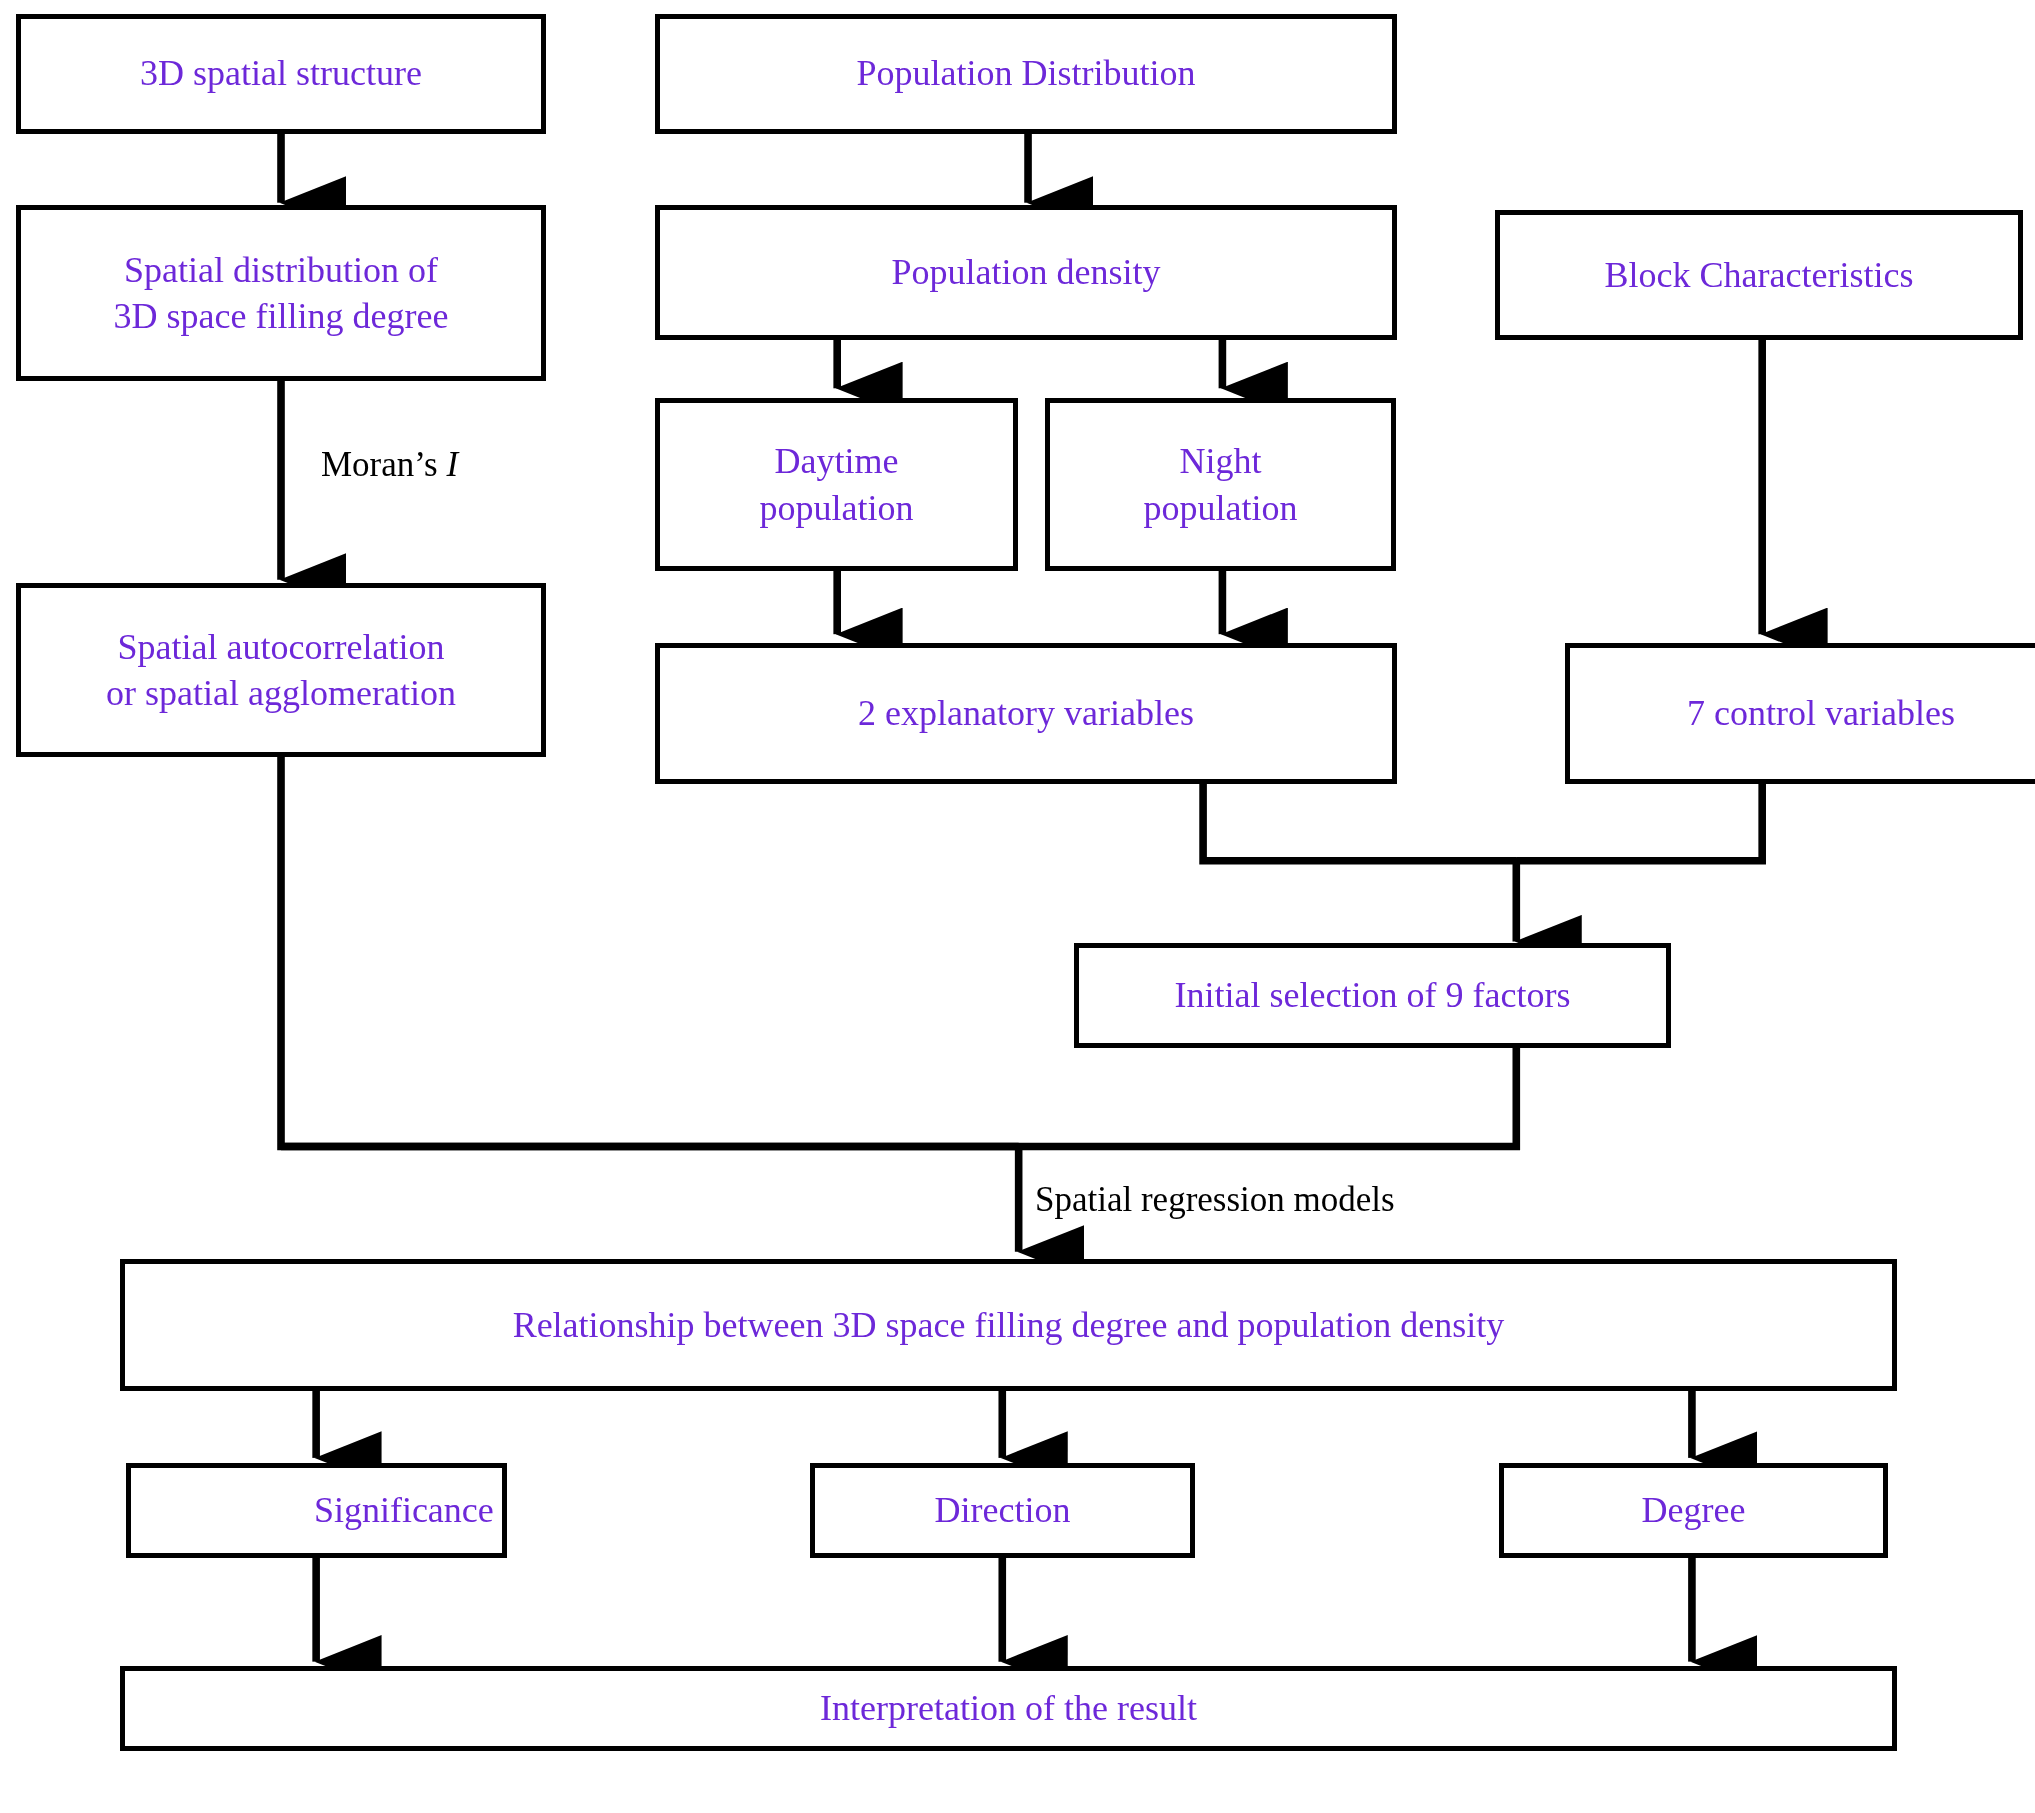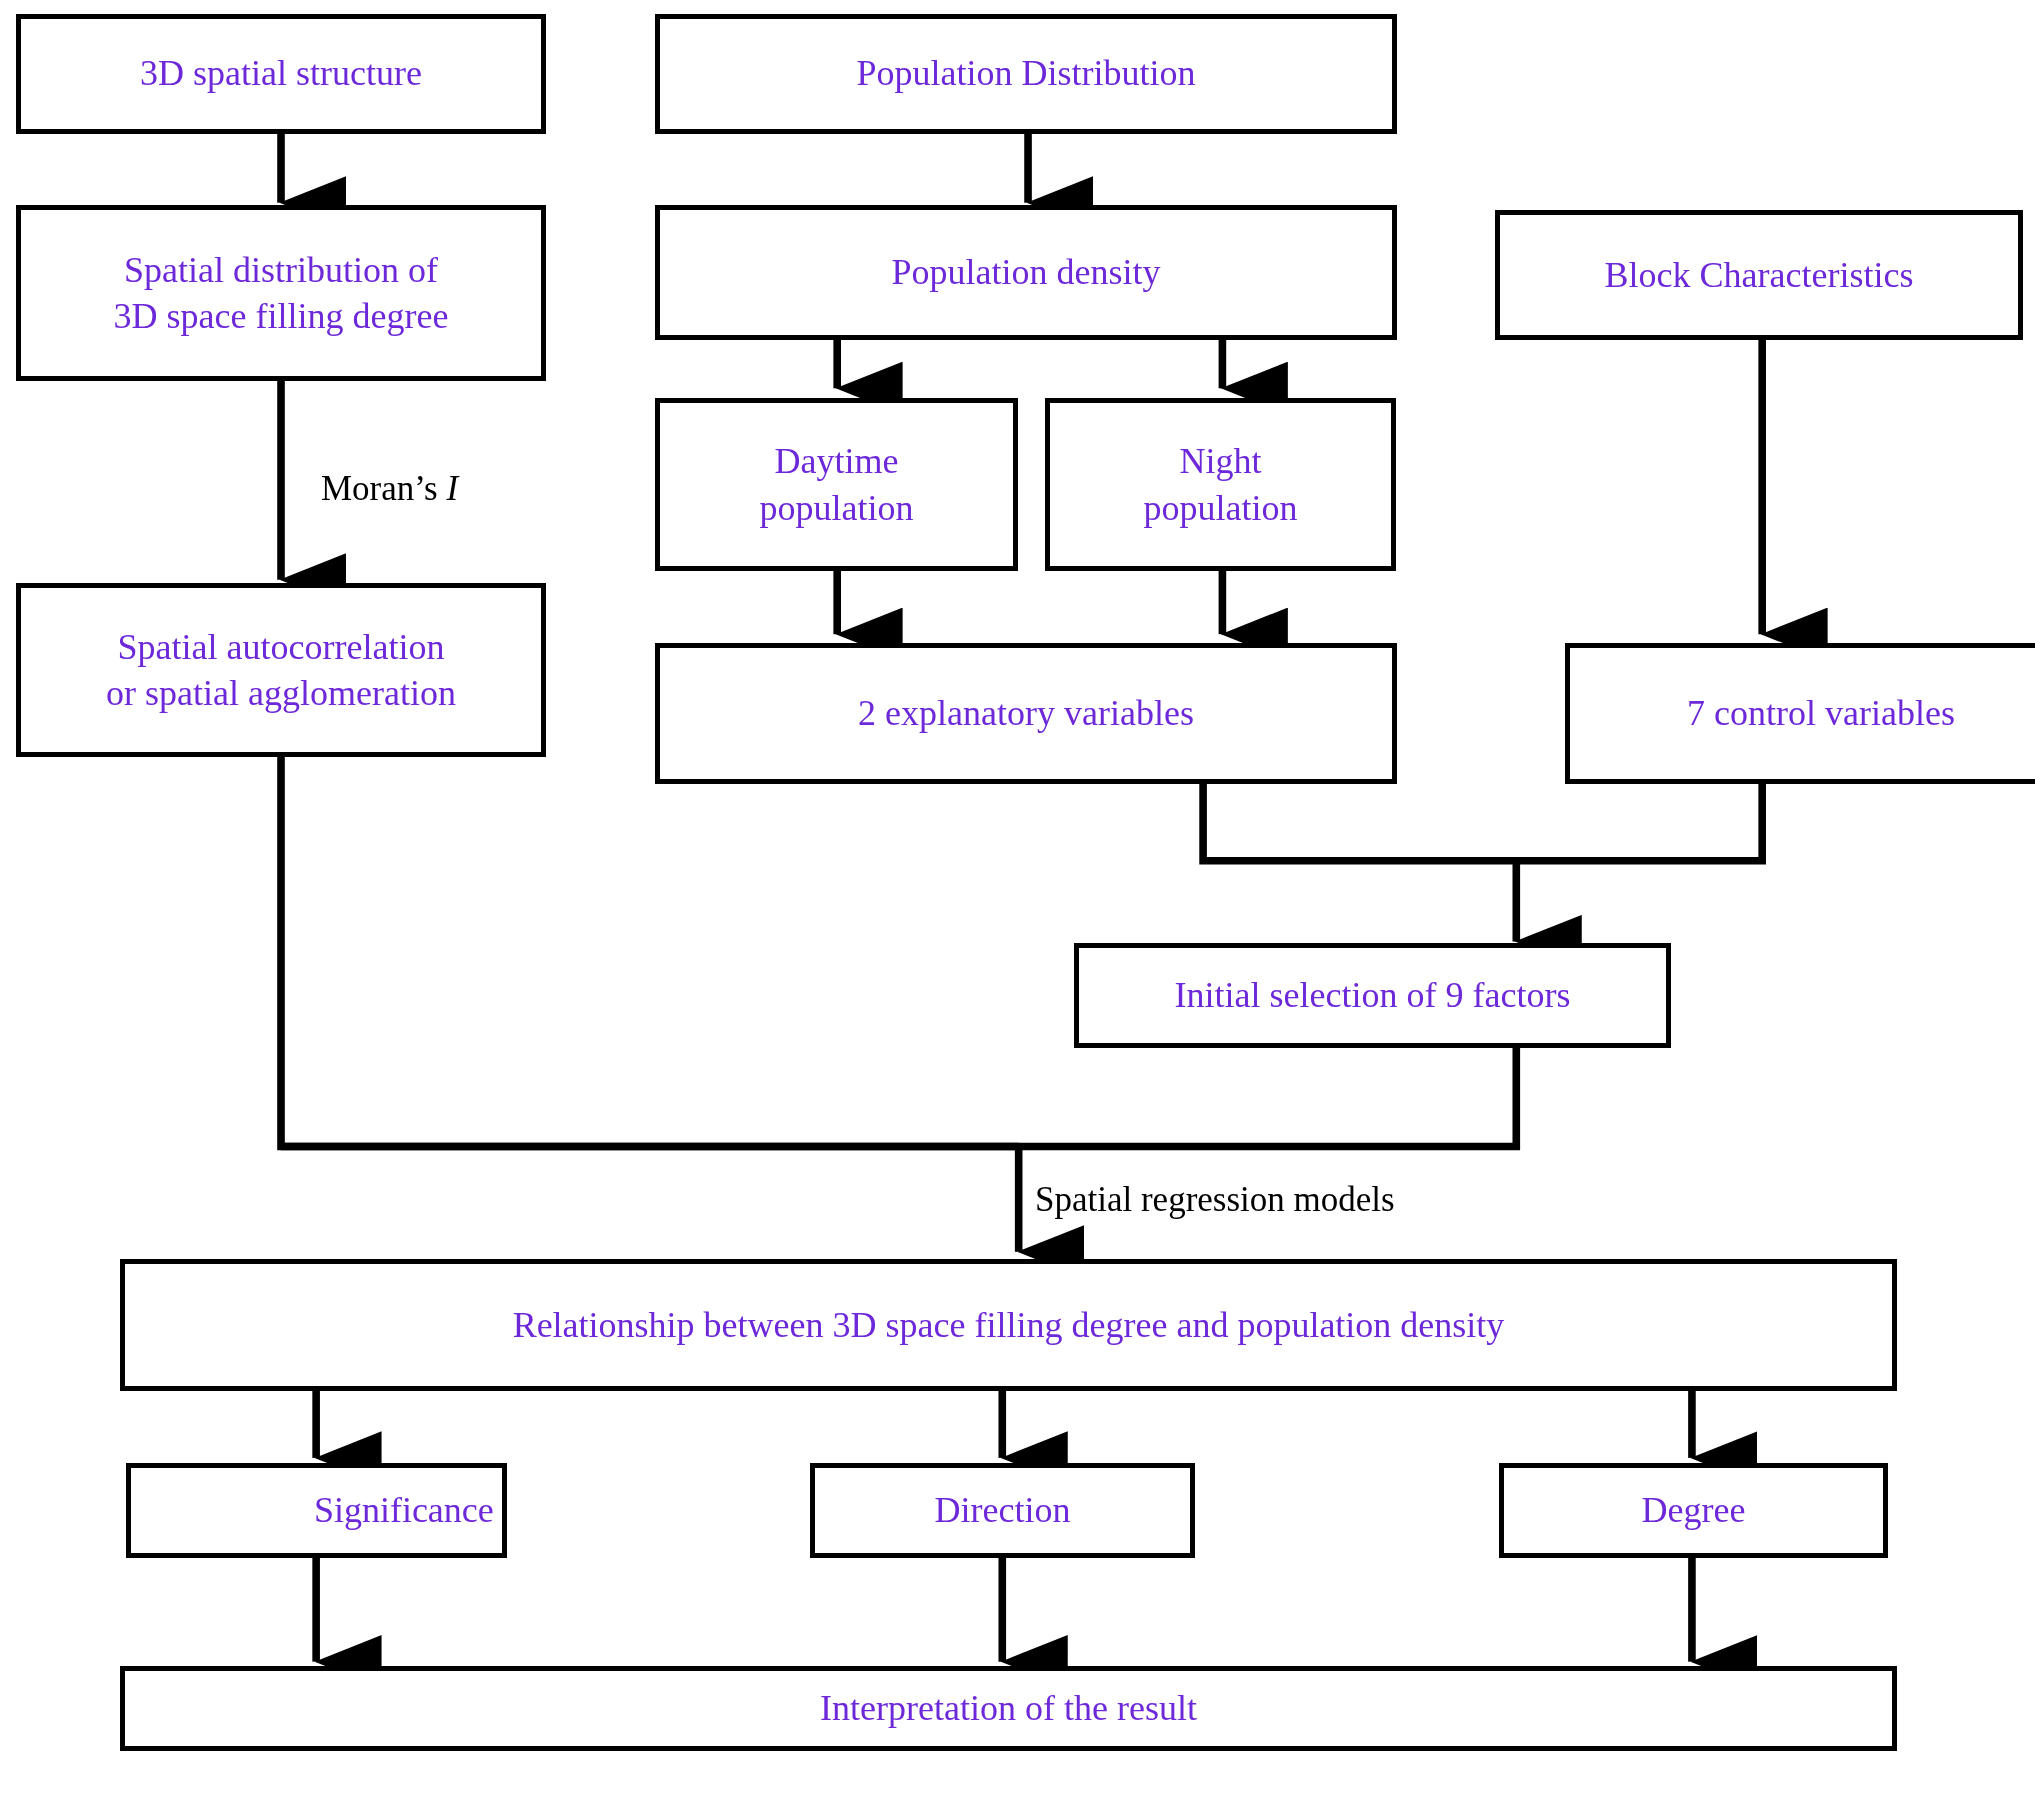--- a/index.html
+++ b/index.html
@@ -163,20 +163,20 @@
   </div>
 
   <div class="node-box" style="left:1499px; top:1463px; width:389px; height:95px;">
     <span class="node-label">Degree</span>
   </div>
 
   <div class="node-box" style="left:120px; top:1666px; width:1777px; height:85px;">
     <span class="node-label">Interpretation of the result</span>
   </div>
 
-  <div class="edge-label" style="left:321px; top:445px;margin-top:24px;">
+  <div class="edge-label" style="left:321px; top:445px;">
     <span>Moran’s </span><em>I</em>
   </div>
 
   <div class="edge-label" style="left:1035px; top:1180px;text-align:right;">Spatial regression models</div>
 
 </div>
 
 
 </body></html>

